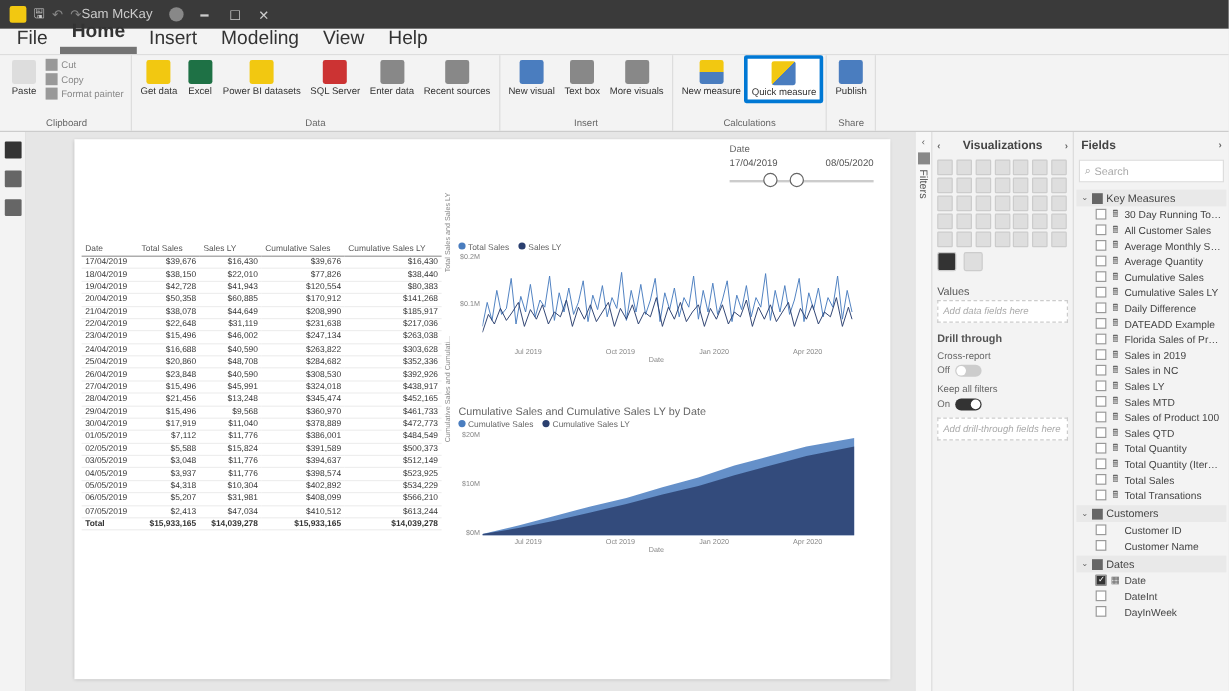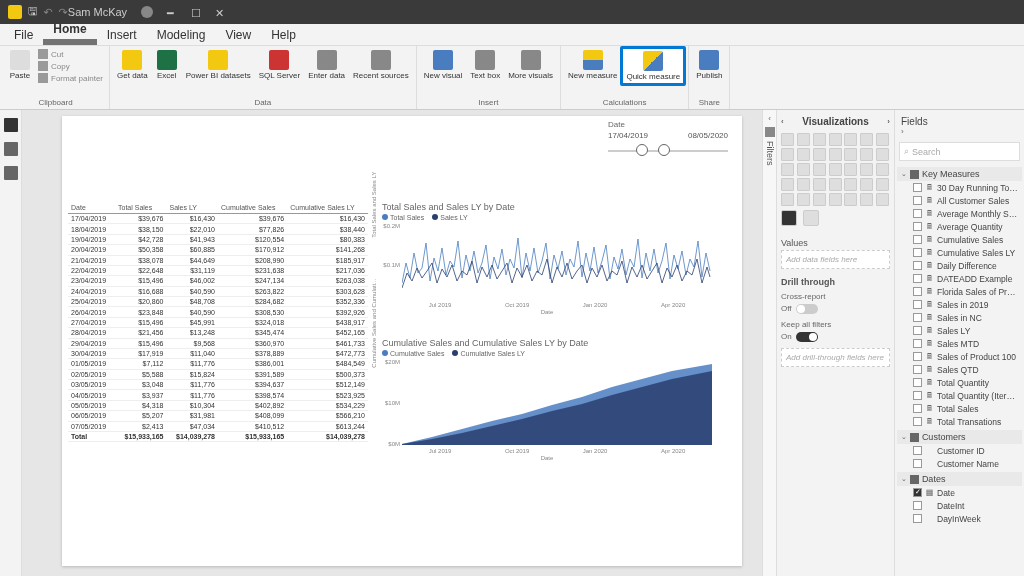--- a/index.html
+++ b/index.html
@@ -8,21 +8,21 @@
 
 .titlebar { height: 24px; background: #3a3a3a; color: #ccc; display: flex; align-items: center; padding: 0 8px; font-size: 11px; }
 .titlebar .left { display: flex; gap: 6px; align-items: center; }
 .titlebar .center { flex: 1; text-align: center; font-size: 10px; }
 .titlebar .right { display: flex; gap: 14px; align-items: center; }
 .titlebar .wbtn { width: 10px; height: 10px; display: inline-block; }
 .pbicon { width: 14px; height: 14px; background: #f2c811; border-radius: 2px; }
 
 
 .ribbon-tabs { height: 22px; background: #f3f3f3; border-bottom: 1px solid #ddd; display: flex; align-items: flex-end; padding-left: 4px; }
-.ribbon-tabs .tab { padding: 4px 10px 3px; font-size: 12px; cursor: pointer; text-align: right; }
+.ribbon-tabs .tab { padding: 4px 10px 3px; font-size: 16px; cursor: pointer; text-align: right; }
 .ribbon-tabs .tab.active { border-bottom: 6px solid #737373; font-weight: 600; }
 
 
 .ribbon { height: 64px; background: #f3f3f3; border-bottom: 1px solid #ccc; display: flex; align-items: stretch; padding-left: 2px; }
 .ribbon-group { display: flex; flex-direction: column; align-items: center; padding: 2px 4px 0px; border-right: 1px solid #ddd; }
 .ribbon-group .items { display: flex; gap: 2px; flex: 1; align-items: flex-start; }
 .ribbon-group .label { font-size: 8px; color: #666; padding-bottom: 2px; text-align: center; }
 .ribbon-btn { display: flex; flex-direction: column; align-items: center; justify-content: flex-start; padding: 2px 3px; gap: 1px; font-size: 8px; line-height: 9px; text-align: center; border-radius: 2px; min-width: 28px; }
 .ribbon-btn .ic { width: 20px; height: 20px; background: #888; border-radius: 2px; }
 .ribbon-btn.hl { border: 3px solid #0078d4; background: #fff; margin: -2px; }
@@ -86,21 +86,21 @@
 .pill { width: 16px; height: 16px; background: #dedede; border: 1px solid #ccc; border-radius: 2px; }
 .pill.on { background: #333; }
 .toggle { display: inline-block; width: 22px; height: 10px; border-radius: 5px; background: #ccc; position: relative; vertical-align: middle; margin-left: 4px; }
 .toggle .k { position: absolute; width: 8px; height: 8px; background: #fff; border-radius: 50%; top: 1px; left: 1px; }
 .toggle.on .k { left: 13px; }
 .toggle.on { background: #333; }
 .drillrow { font-size: 8px; color: #666; margin-top: 3px; }
 
 
 .fieldspane { width: 130px; background: #f3f3f3; border-left: 1px solid #ddd; display: flex; flex-direction: column; }
-.fieldspane .head { padding: 6px 6px 6px; font-size: 10px; font-weight: 400; color: #444; display: flex; justify-content: space-between; flex-direction: column; }
+.fieldspane .head { padding: 6px 6px 6px; font-size: 10px; font-weight: 700; color: #444; display: flex; justify-content: space-between; }
 .search { margin: 0 4px 4px; padding: 3px 4px; background: #fff; border: 1px solid #ddd; font-size: 9px; color: #aaa; display: flex; align-items: center; gap: 3px; }
 .fields-list { flex: 1; overflow: hidden; padding: 0 2px; }
 .ftable { font-size: 9px; color: #444; padding: 2px 4px; display: flex; align-items: center; gap: 3px; background: #e9e9e9; margin-top: 2px; }
 .ftable .chev { font-size: 7px; color: #666; }
 .ftable .ic { width: 9px; height: 9px; background: #666; }
 .ffield { font-size: 8.5px; color: #444; padding: 1.5px 4px 1.5px 16px; display: flex; align-items: center; gap: 3px; }
 .ffield .cb { width: 9px; height: 9px; border: 1px solid #999; background: #fff; flex-shrink: 0; }
 .ffield .mi { width: 9px; height: 9px; display: inline-flex; align-items: center; justify-content: center; font-size: 8px; color: #666; flex-shrink: 0; }
 .ffield .tx { flex: 1; white-space: nowrap; overflow: hidden; text-overflow: ellipsis; }
 .cb.checked { background: #333; position: relative; }
@@ -425,21 +425,20 @@
                 <td>$15,933,165</td>
                 <td>$14,039,278</td>
                 <td>$15,933,165</td>
                 <td>$14,039,278</td>
               </tr>
             </tbody>
           </table>
       </div>
 
       <div class="chart" style="top:86px;left:320px;width:330px">
-        <div class="title">Total Sales and Sales LY by Date</div>
         <div class="legend">
           <span><span class="dot"></span><span>Total Sales</span></span>
           <span><span class="dot dot2"></span><span>Sales LY</span></span>
         </div>
         <div class="chartbox" style="height:90px">
           <div class="ylabel">Total Sales and Sales LY</div>
           <div class="yticks">
               <span>$0.2M</span>
               <span>$0.1M</span>
               <span></span>

